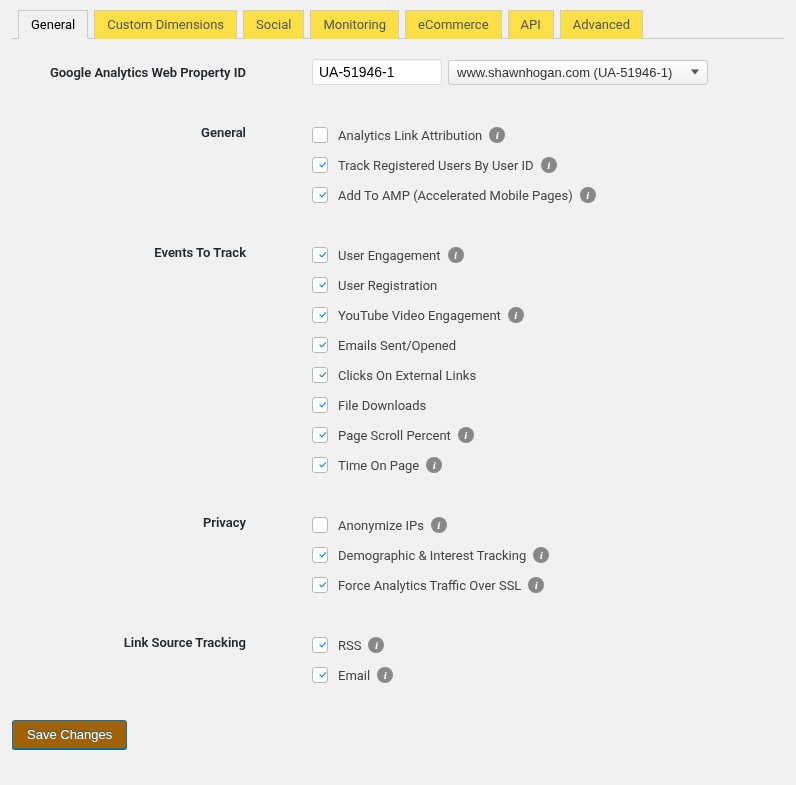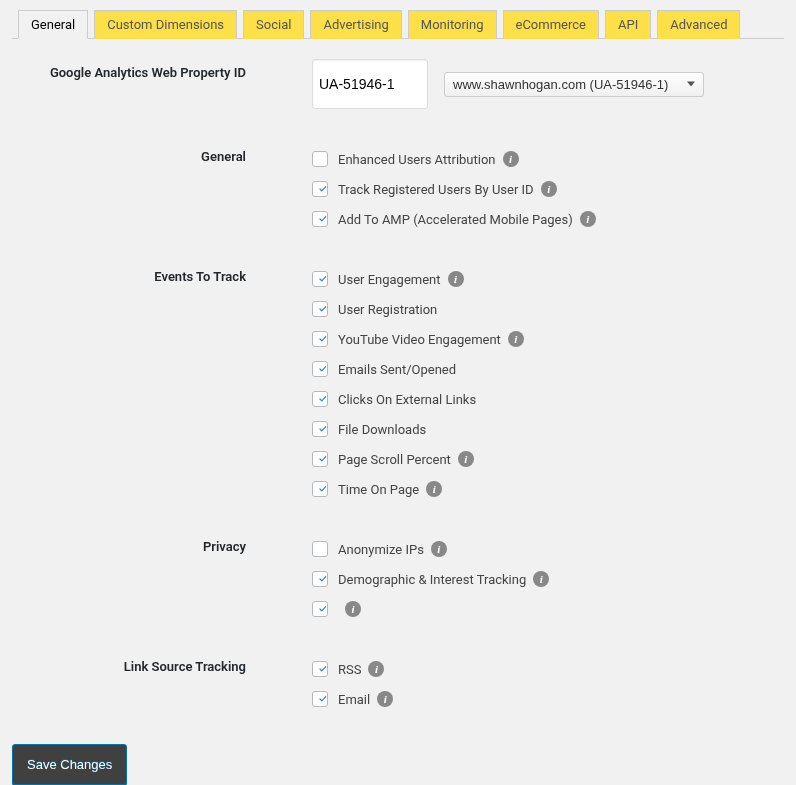--- a/index.html
+++ b/index.html
@@ -53,32 +53,32 @@
     padding-right: 18px;
     padding-top: 5px;
     font-weight: 600;
     color: #23282d;
   }
   .form-label.top-align { padding-top: 6px; }
   .form-field {
     flex: 1;
   }
   .text-input {
-    width: 116px;
-    padding: 16px 6px;
+    width: 130px;
+    padding: 4px 6px;
     font-size: 14px;
     border: 1px solid #ddd;
     border-radius: 3px;
     background: #fff;
     box-shadow: inset 0 1px 2px rgba(0,0,0,.07);
   }
   .select-wrap {
     display: inline-block;
     position: relative;
-    margin-left: 16px;
+    margin-left: 6px;
   }
   .select-box {
     width: 260px;
     padding: 4px 26px 4px 8px;
     font-size: 13px;
     border: 1px solid #ccc;
     border-radius: 3px;
     background: linear-gradient(#fefefe, #f0f0f0);
     cursor: pointer;
     text-align: left;
@@ -137,24 +137,24 @@
     justify-content: center;
     font-size: 11px;
     font-weight: bold;
     font-style: italic;
     font-family: Georgia, serif;
     margin-left: 7px;
     cursor: help;
     flex-shrink: 0;
   }
   .save-btn {
-    background: #404040;
+    background: #a16207;
     border: 1px solid #0073aa;
     color: #fff;
-    padding: 12px 14px;
+    padding: 6px 14px;
     font-size: 13px;
     border-radius: 3px;
     cursor: pointer;
     box-shadow: 0 1px 0 #006799;
     text-shadow: 0 -1px 1px #006799;
     font-weight: 500;
   }
   .inline-field-row {
     display: flex;
     align-items: center;
@@ -162,21 +162,20 @@
 </style>
 </head>
 <body>
 
 <div class="wrap">
 
   <div class="nav-tabs" id="tab-bar">
       <div class="nav-tab active">General</div>
       <div class="nav-tab">Custom Dimensions</div>
       <div class="nav-tab">Social</div>
-      <div class="nav-tab">Advertising</div>
       <div class="nav-tab">Monitoring</div>
       <div class="nav-tab">eCommerce</div>
       <div class="nav-tab">API</div>
       <div class="nav-tab">Advanced</div>
     </div>
 
   <div class="form-row first">
     <div class="form-label top-align">Google Analytics Web Property ID</div>
     <div class="form-field inline-field-row">
       <input type="text" class="text-input" value="UA-51946-1" style="">
@@ -188,21 +187,21 @@
       </div>
     </div>
   </div>
 
   <div id="sections-container">
       <div class="form-row">
         <div class="form-label">General</div>
         <div class="form-field">
           <div class="check-line">
             <span class="chk"></span>
-            <span class="chk-label">Enhanced Users Attribution</span>
+            <span class="chk-label">Analytics Link Attribution</span>
             <span class="info-icon">i</span>
           </div>
           <div class="check-line">
             <span class="chk checked">
               <svg viewBox="0 0 16 16">
                 <path d="M2 8 L6 12 L14 3" stroke="#1e8cbe" stroke-width="2.5" fill="none" stroke-linecap="round" stroke-linejoin="round"></path>
               </svg>
             </span>
             <span class="chk-label">Track Registered Users By User ID</span>
             <span class="info-icon">i</span>
@@ -307,20 +306,21 @@
             </span>
             <span class="chk-label">Demographic &amp; Interest Tracking</span>
             <span class="info-icon">i</span>
           </div>
           <div class="check-line">
             <span class="chk checked">
               <svg viewBox="0 0 16 16">
                 <path d="M2 8 L6 12 L14 3" stroke="#1e8cbe" stroke-width="2.5" fill="none" stroke-linecap="round" stroke-linejoin="round"></path>
               </svg>
             </span>
+            <span class="chk-label">Force Analytics Traffic Over SSL</span>
             <span class="info-icon">i</span>
           </div>
         </div>
       </div>
       <div class="form-row">
         <div class="form-label">Link Source Tracking</div>
         <div class="form-field">
           <div class="check-line">
             <span class="chk checked">
               <svg viewBox="0 0 16 16">

